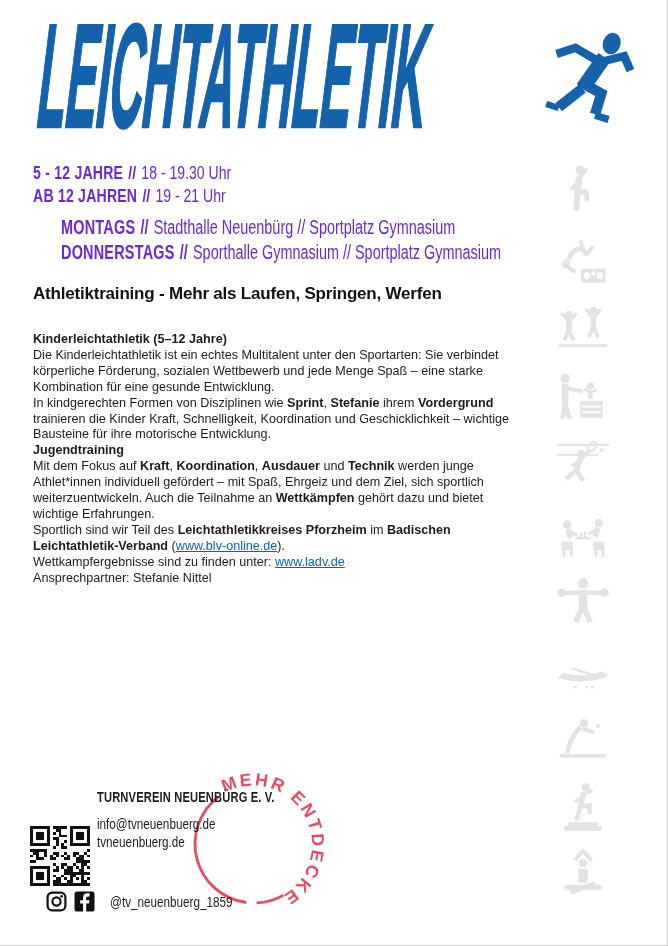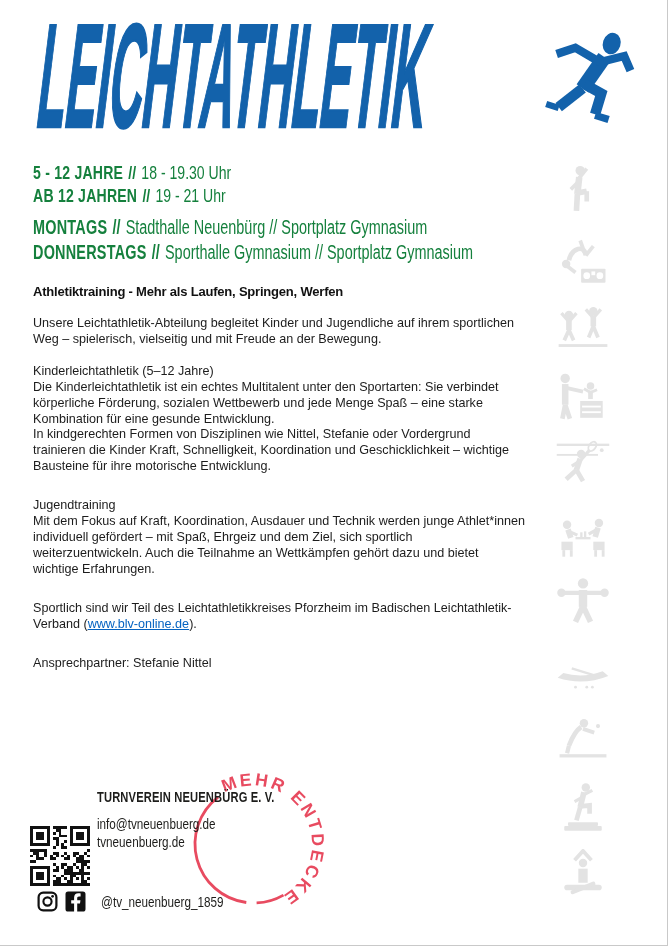--- a/index.html
+++ b/index.html
@@ -10,48 +10,48 @@
   }
   
   .title {
     position:absolute; left:33px; top:2px; font-size:148px; line-height:1;
     font-weight:700; color:#1362ab; white-space:nowrap;
     transform: skewX(-7deg) scaleX(0.315); transform-origin:0 134px;
     -webkit-text-stroke:2.5px #1362ab; letter-spacing:-1px;
   }
   .runner { position:absolute; left:541px; top:30px; width:104px; height:100px; }
   
-  .sched { position:absolute; left:33px; top:161px; color:#15803d; }
+  .sched { position:absolute; left:33px; top:161px; color:#6d28d9; }
   .sched .line { white-space:nowrap; transform:scaleX(0.74); transform-origin:0 0;
                  font-size:19px; line-height:23px; font-weight:400; }
   .sched .day  { font-size:19.5px; line-height:24.5px; }
   .sched .lbl { font-weight:700; letter-spacing:0.3px; }
   .sched .sep { font-weight:700; padding:0 7px; }
-  .sched .grp2 { margin-top:8px; }
-  
-  .headline { position:absolute; left:33px; top:284px; font-size:13px; font-weight:700;
+  .sched .grp2 { margin-top:8px;margin-left:28px; }
+  
+  .headline { position:absolute; left:33px; top:284px; font-size:17px; font-weight:700;
               color:#111; letter-spacing:-0.2px; }
   .article { position:absolute; left:33px; top:316px; width:492px; color:#1c1c1c;
              font-size:12.6px; line-height:15.9px; }
   .article p { margin:0; }
   .article .gap-line { margin-top:16px; }
-  .article .gap-big  { margin-top:23px; }
-  .article .b { font-weight:400; }
+  .article .gap-big  { }
+  .article .b { font-weight:700; }
   .article a { color:#0563c1; text-decoration:underline; }
   
   .stamp { position:absolute; left:182px; top:768px; width:150px; height:150px; }
   
   .qr { position:absolute; left:30px; top:826px; width:60px; height:60px; }
   .club { position:absolute; left:97px; top:788px; color:#1d1d1b; }
   .cond { display:block; white-space:nowrap; transform-origin:0 50%; }
   .club-name { font-size:15.5px; font-weight:700; transform:scaleX(0.72); letter-spacing:0.2px; }
   .club-line { font-size:15px; font-weight:400; transform:scaleX(0.78); }
   .club-email { margin-top:9px; }
   .club-site  { margin-top:1px; }
-  .social { position:absolute; left:37px; top:891px; display:flex; align-items:center; }
+  .social { position:absolute; left:46px; top:891px; display:flex; align-items:center; }
   .social svg { margin-right:7px; }
   .handle { font-size:15px; color:#1d1d1b; margin-left:8px; }
   
   .rail { position:absolute; left:544px; top:160px; width:78px; }
   .side-icon { width:78px; height:68.5px; display:flex; align-items:center; justify-content:center; }
   .side-icon svg { width:60px; height:60px; }
 </style>
 </head>
 <body>
 
@@ -85,27 +85,27 @@
       </div>
       <div class="line day">
         <span class="lbl">DONNERSTAGS</span><span class="sep">//</span><span>Sporthalle Gymnasium // Sportplatz Gymnasium</span>
       </div>
     </div>
   </div>
 
   <div class="headline">Athletiktraining - Mehr als Laufen, Springen, Werfen</div>
 
   <div class="article">
-      <p><span>Unsere Leichtathletik-Abteilung begleitet Kinder und Jugendliche auf ihrem sportlichen Weg – spielerisch, vielseitig und mit Freude an der Bewegung.</span></p>
       <p class="gap-line"><span class="b">Kinderleichtathletik (5–12 Jahre)</span></p>
       <p><span>Die Kinderleichtathletik ist ein echtes Multitalent unter den Sportarten: Sie verbindet körperliche Förderung, sozialen Wettbewerb und jede Menge Spaß – eine starke Kombination für eine gesunde Entwicklung.</span></p>
-      <p><span>In kindgerechten Formen von Disziplinen wie </span><span class="b">Nittel</span><span>, </span><span class="b">Stefanie</span><span> oder </span><span class="b">Vordergrund</span><span> trainieren die Kinder Kraft, Schnelligkeit, Koordination und Geschicklichkeit – wichtige Bausteine für ihre motorische Entwicklung.</span></p>
+      <p><span>In kindgerechten Formen von Disziplinen wie </span><span class="b">Sprint</span><span>, </span><span class="b">Stefanie</span><span> ihrem </span><span class="b">Vordergrund</span><span> trainieren die Kinder Kraft, Schnelligkeit, Koordination und Geschicklichkeit – wichtige Bausteine für ihre motorische Entwicklung.</span></p>
       <p class="gap-big"><span class="b">Jugendtraining</span></p>
       <p><span>Mit dem Fokus auf </span><span class="b">Kraft</span><span>, </span><span class="b">Koordination</span><span>, </span><span class="b">Ausdauer</span><span> und </span><span class="b">Technik</span><span> werden junge Athlet*innen individuell gefördert – mit Spaß, Ehrgeiz und dem Ziel, sich sportlich weiterzuentwickeln. Auch die Teilnahme an </span><span class="b">Wettkämpfen</span><span> gehört dazu und bietet wichtige Erfahrungen.</span></p>
       <p class="gap-big"><span>Sportlich sind wir Teil des </span><span class="b">Leichtathletikkreises Pforzheim</span><span> im </span><span class="b">Badischen Leichtathletik-Verband</span><span> (</span><a href="#">www.blv-online.de</a><span>).</span></p>
+      <p><span>Wettkampfergebnisse sind zu finden unter: </span><a href="#">www.ladv.de</a></p>
       <p class="gap-big"><span>Ansprechpartner: Stefanie Nittel</span></p>
     </div>
 
   <svg class="stamp" viewBox="0 0 150 150">
     <defs>
       <path id="stampArc" d="M42.5 24.9 A59 59 0 1 1 98.8 128.6" fill="none"></path>
     </defs>
     <path d="M36.1 29.2 A59 59 0 0 0 64.3 134.5" fill="none" stroke="#e84b60" stroke-width="2.8"></path>
     <path d="M101.5 127.1 A59 59 0 0 1 74.6 134.9" fill="none" stroke="#e84b60" stroke-width="2.8"></path>
     <text font-family="Liberation Sans, sans-serif" font-size="17.5" font-weight="700" fill="#e84b60" letter-spacing="2.5">

